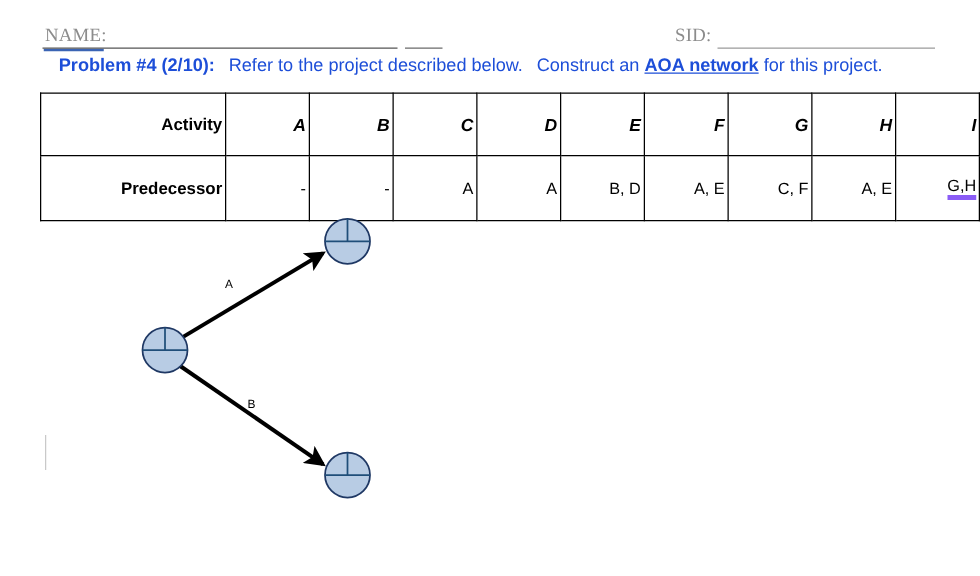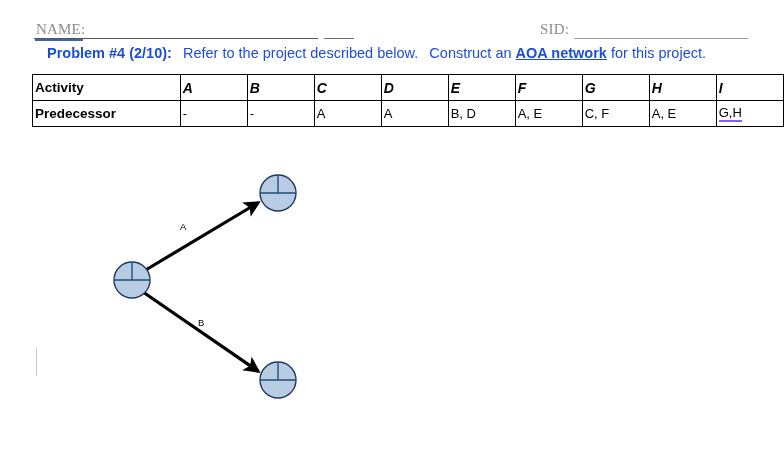--- a/index.html
+++ b/index.html
@@ -107,41 +107,41 @@
     position: absolute;
     left: 32px;
     top: 74px;
     border-collapse: collapse;
     table-layout: fixed;
     background: #ffffff;
   }
   #activity-table td, #activity-table th {
     border: 1px solid #000000;
     height: 17px;
-    padding: 4px 2px;
-    text-align: left;
+    padding: 16px 2px;
+    text-align: right;
     vertical-align: middle;
     font-size: 13px;
     font-weight: normal;
   }
   #activity-table .rowhead {
     width: 144px;
     font-weight: bold;
     font-size: 13.5px;
   }
   #activity-table .datacol {
     width: 63px;
   }
   #activity-table .acthead {
     font-style: italic;
     font-weight: bold;
     font-size: 14px;
   }
   #activity-table .spell {
-    border-bottom: 2px solid #8b5cf6;
+    border-bottom: 4px solid #8b5cf6;
     display: inline-block;
     line-height: 14px;
     padding-bottom: 0px;
   }
 
   
   #network-diagram {
     position: absolute;
     left: 0;
     top: 140px;

